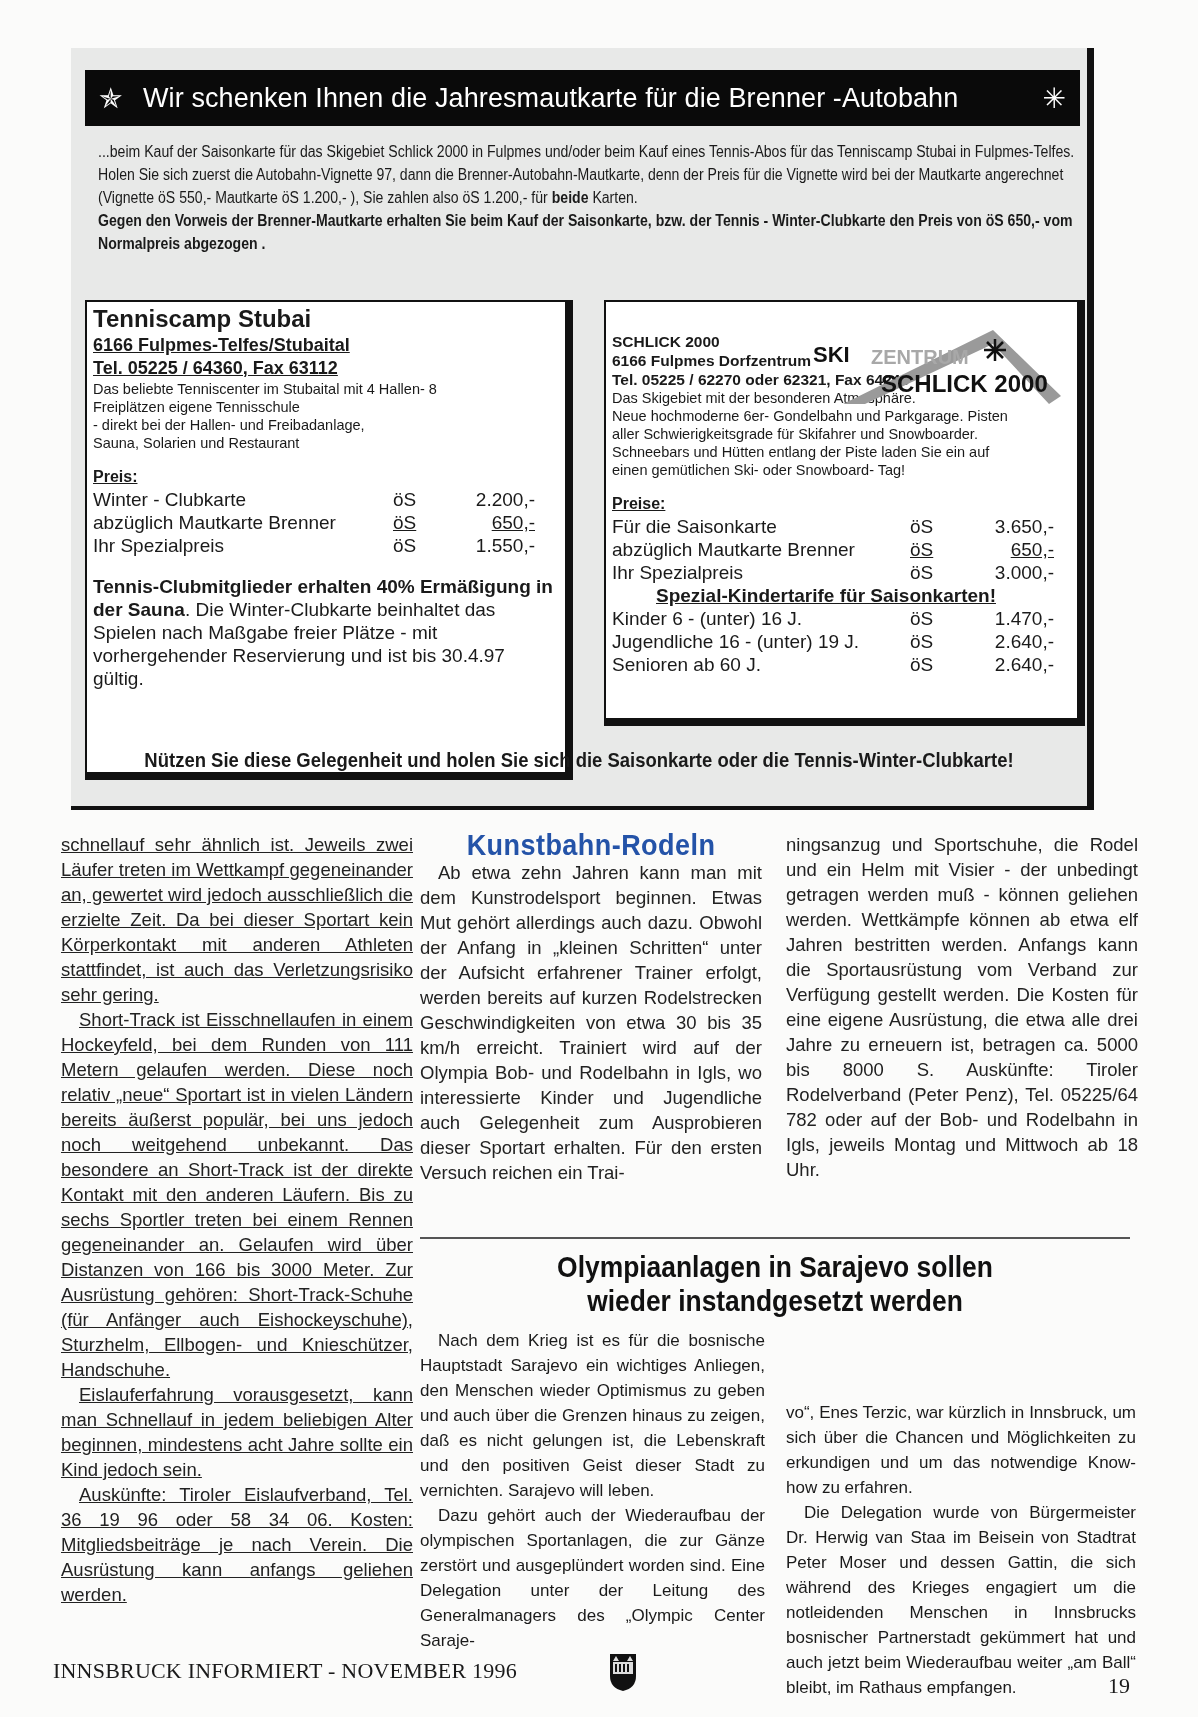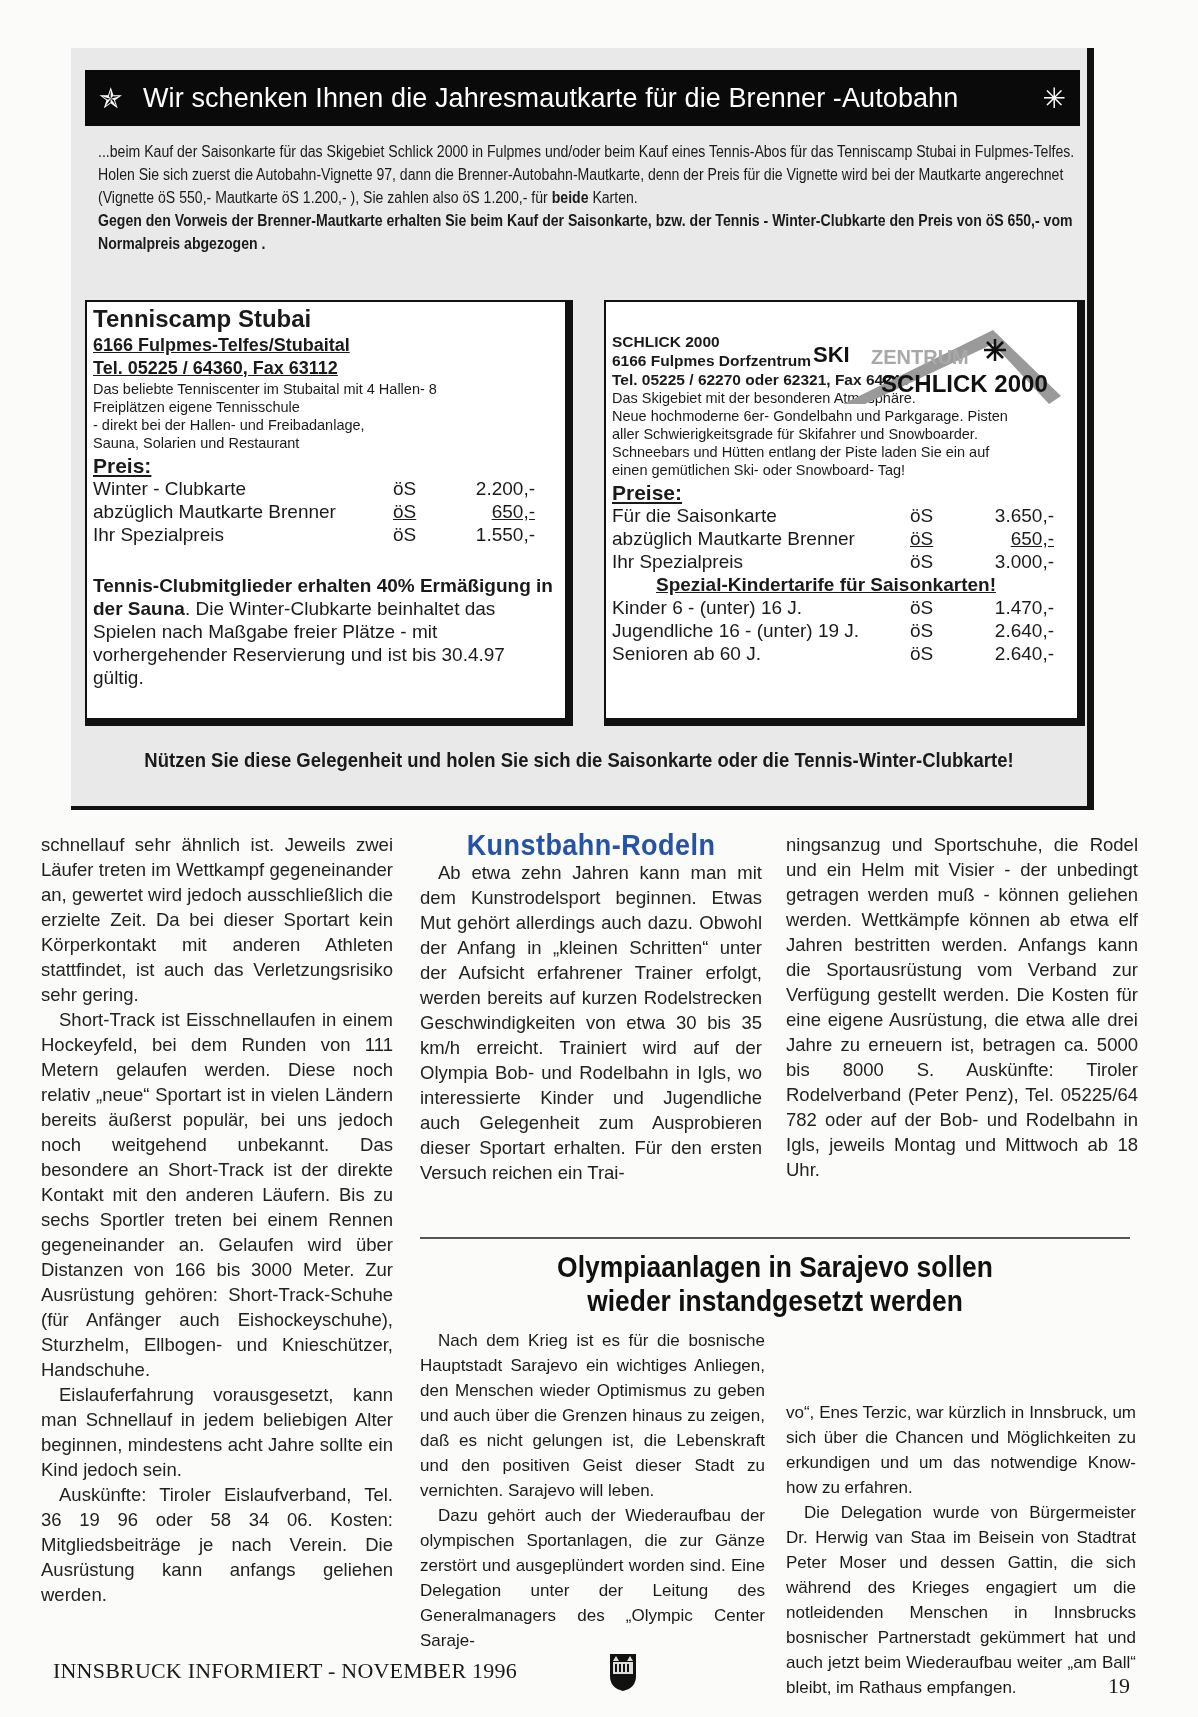--- a/index.html
+++ b/index.html
@@ -5,46 +5,46 @@
   html, body { margin:0; padding:0; }
   body { width:1198px; height:1717px; background:#fbfbfa; position:relative; overflow:hidden; font-family:"Liberation Sans", sans-serif; color:#1a1a1a; }
   .ad { position:absolute; left:71px; top:48px; width:1023px; height:762px; background:#e8e9e8; border-right:7px solid #111; border-bottom:4px solid #111; box-sizing:border-box; }
   .banner { position:absolute; left:14px; top:22px; width:995px; height:56px; background:#0a0a0a; color:#fff; font-size:27px; display:flex; align-items:center; box-sizing:border-box; padding:0 14px; }
   .banner .star { font-size:28px; width:36px; }
   .banner .title { flex:1; padding-left:8px; letter-spacing:0.1px; }
   .banner .star2 { font-size:28px; width:36px; text-align:right; }
   .intro { position:absolute; left:27px; top:92px; width:980px; font-size:16px; line-height:23px; transform:scaleX(0.88); transform-origin:left top; width:1110px; }
   .intro b { font-weight:bold; }
   .box { position:absolute; background:#fff; border:2px solid #111; border-right:8px solid #111; border-bottom:8px solid #111; box-sizing:border-box; }
-  .tennis { left:14px; top:252px; width:488px; height:426px; padding:2px 6px; }
+  .tennis { left:14px; top:252px; width:488px; height:480px; padding:2px 6px; }
   .schlick { left:533px; top:252px; width:481px; height:426px; padding:2px 6px; }
   .t-h1 { font-size:24px; font-weight:bold; line-height:30px; }
   .t-h2 { font-size:18px; font-weight:bold; line-height:23px;text-decoration:underline; }
   .small { font-size:14.5px; line-height:18px; }
-  .preis-h { font-size:21px; font-weight:bold; text-decoration:underline; line-height:22px; margin-top:3px; }
+  .preis-h { font-size:16px; font-weight:bold; text-decoration:underline; line-height:22px; margin-top:14px; }
   .prow { display:flex; font-size:19px; line-height:23px; }
   .prow .lbl { flex:0 0 300px; }
   .prow .cur { flex:0 0 62px; }
   .prow .val { flex:0 0 80px; text-align:right; }
   .prow.ul .cur, .prow.ul .val { text-decoration:underline; }
   .prow.bold .lbl { font-weight:normal; }
   .s-prow .lbl { flex:0 0 298px; }
   .s-prow .cur { flex:0 0 58px; }
   .s-prow .val { flex:0 0 86px; }
-  .para { font-size:19px; line-height:23px; margin-top:28px; }
+  .para { font-size:19px; line-height:23px; margin-top:18px; }
   .para b { font-weight:bold; }
   .s-head { font-size:15.5px; font-weight:bold; line-height:19px; }
   .s-top { margin-top:28px; }
   .logo { position:absolute; right:14px; top:24px; width:250px; height:82px; }
   .kinder-h { font-size:19px; font-weight:bold; text-decoration:underline; line-height:23px;margin-left:44px; }
   .footer-cta { position:absolute; left:0; top:700px; width:1016px; text-align:center; font-size:21px; font-weight:bold; transform:scaleX(0.88); transform-origin:center top; }
   .col { position:absolute; font-size:18.5px; line-height:25px; color:#222; text-align:justify; }
   .col p { margin:0; }
   .col p.ind { text-indent:18px; }
-  .col1 { left:41px; top:832px; width:352px; }
+  .col1 { left:61px; top:832px; width:352px;text-decoration:underline; }
   .col2 { left:420px; top:860px; width:342px; }
   .col3 { left:786px; top:832px; width:352px; }
   .rodeln-h { position:absolute; left:420px; top:828px; width:342px; text-align:center; font-size:30px; font-weight:bold; color:#2453a8; transform:scaleX(0.9); letter-spacing:0.5px; }
   .divider { position:absolute; left:420px; top:1237px; width:710px; height:2px; background:#555; }
   .sara-h { position:absolute; left:420px; top:1250px; width:710px; text-align:center; font-size:30px; font-weight:bold; line-height:34px; color:#111; transform:scaleX(0.88); }
   .sara1 { position:absolute; left:420px; top:1328px; width:345px; font-size:17px; line-height:25px; text-align:justify; }
   .sara2 { position:absolute; left:786px; top:1400px; width:350px; font-size:17px; line-height:25px; text-align:justify; }
   .sara1 p, .sara2 p { margin:0; }
   .ind { text-indent:18px; }
   .pagefoot { position:absolute; left:53px; top:1658px; font-family:"Liberation Serif", serif; font-size:22px; letter-spacing:0.2px; }

